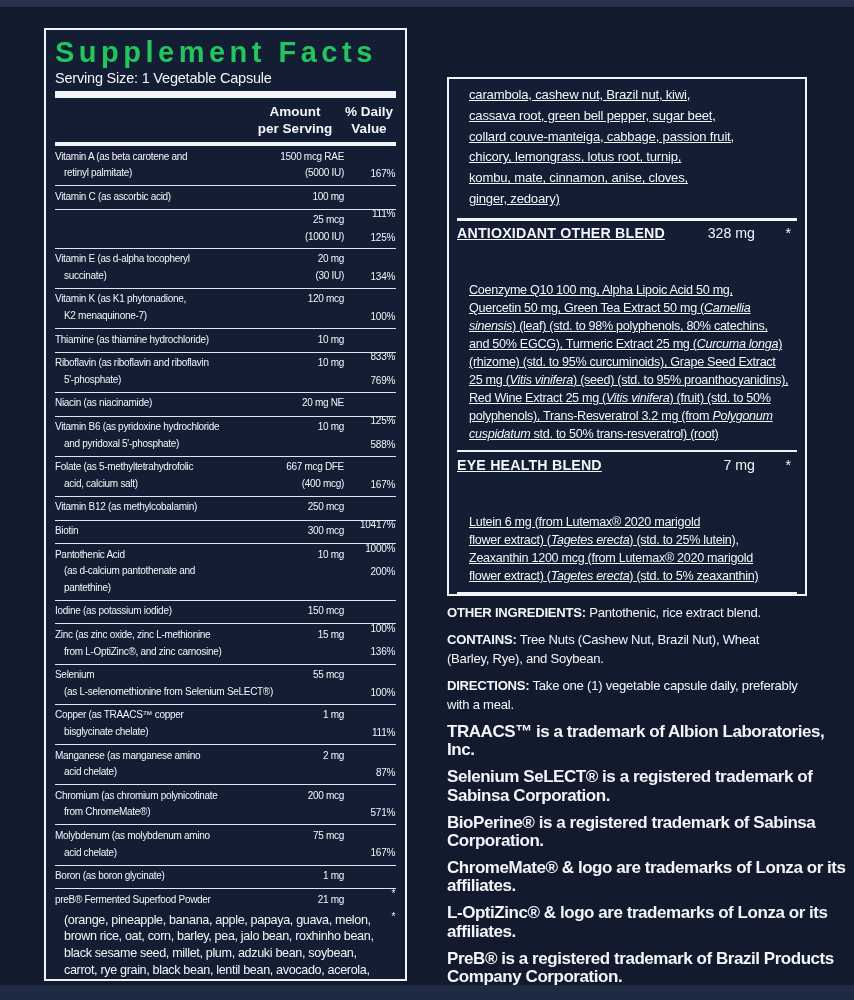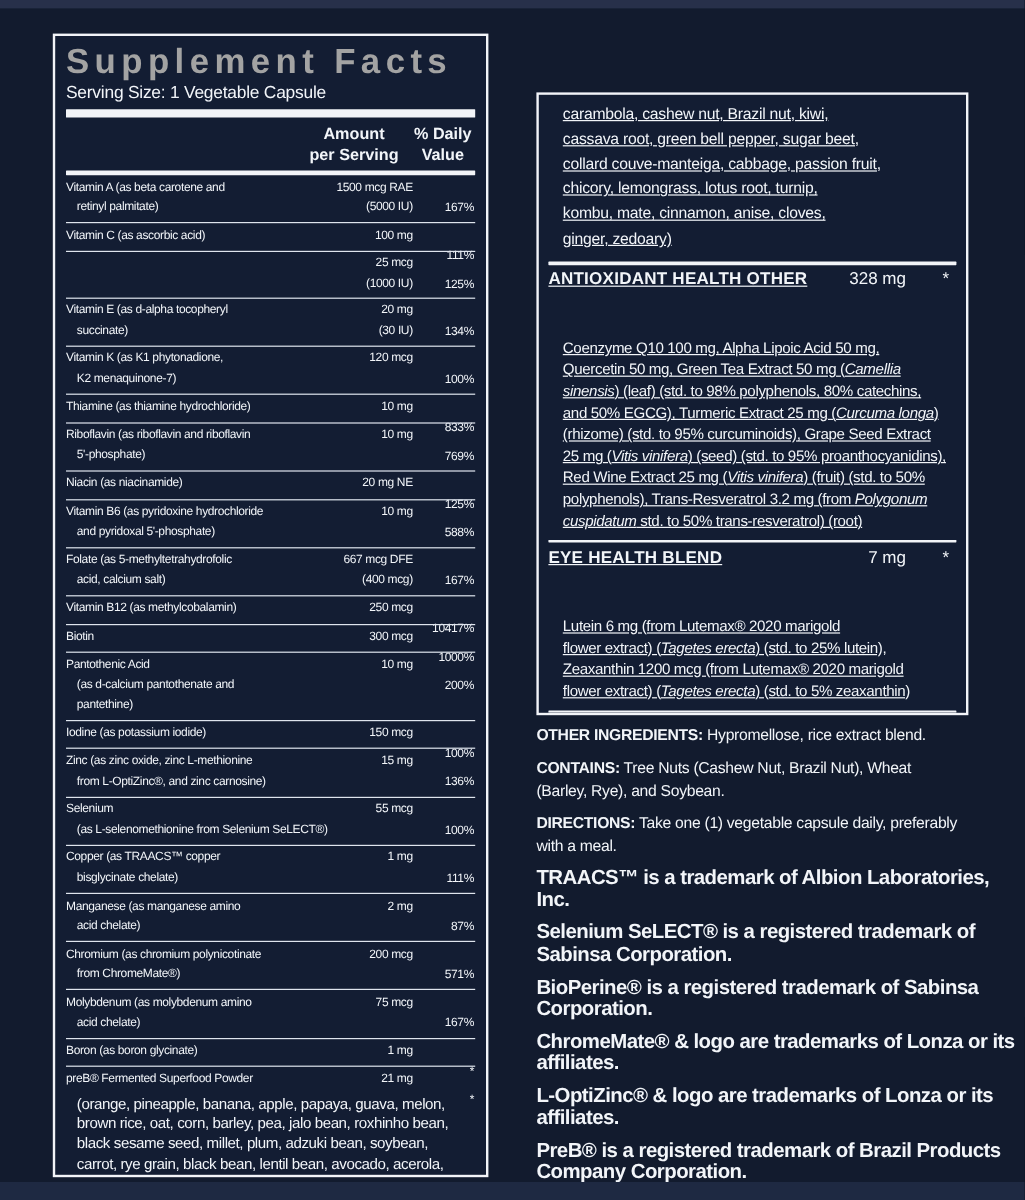--- a/index.html
+++ b/index.html
@@ -15,21 +15,21 @@
 
   .panel{
     position:absolute;background:#131d33;border:2px solid #f2f4f8;
     padding:4px 9px;
   }
   .panel.left{left:44px;top:28px;width:363px;height:953px;overflow:hidden;}
   .panel.right{left:447px;top:77px;width:360px;height:519px;overflow:hidden;padding:3px 8px;text-decoration:underline;}
 
   h1.title{
     margin:2px 0 1px;font-size:29px;font-weight:bold;letter-spacing:4.5px;
-    white-space:nowrap;color:#a3a3a3;
+    white-space:nowrap;color:#22c55e;
   }
   .serving{font-size:14.5px;letter-spacing:-0.2px;margin:1px 0 5px;}
 
   .bar{background:#f2f4f8;border-radius:0.5px;}
   .b7{height:7px;margin:2px 0 4px;}
   .b4{height:4px;margin:3px 0 0;}
   .b3{height:3px;margin:2px 0 0;}
   .b2{height:2px;margin:1px 0 0;}
 
   .colhead{position:relative;height:37px;font-size:13.5px;font-weight:bold;line-height:16.5px;}
@@ -246,21 +246,21 @@
   <section class="panel right">
     <div class="frui">carambola, cashew nut, Brazil nut, kiwi,
 cassava root, green bell pepper, sugar beet,
 collard couve-manteiga, cabbage, passion fruit,
 chicory, lemongrass, lotus root, turnip,
 kombu, mate, cinnamon, anise, cloves,
 ginger, zedoary)</div>
     <div class="bar b3"></div>
 
     <div class="bhead">
-      <b>ANTIOXIDANT HEALTH OTHER</b>
+      <b>ANTIOXIDANT OTHER BLEND</b>
       <span class="bam">328 mg</span>
       <span class="bst">*</span>
     </div>
     <div class="bdesc">
       
     <span>Coenzyme Q10 100 mg, Alpha Lipoic Acid 50 mg,
 Quercetin 50 mg, Green Tea Extract 50 mg (</span><span class="i">Camellia
 sinensis</span><span>) (leaf) (std. to 98% polyphenols, 80% catechins,
 and 50% EGCG), Turmeric Extract 25 mg (</span><span class="i">Curcuma longa</span><span>)
 (rhizome) (std. to 95% curcuminoids), Grape Seed Extract
@@ -286,21 +286,21 @@
     <div class="bhead bp">
       
       
       
     </div>
 
   </section>
 
   <div class="notes">
 
-      <p class="note"><b>OTHER INGREDIENTS:</b><span> Hypromellose, rice extract blend.</span></p>
+      <p class="note"><b>OTHER INGREDIENTS:</b><span> Pantothenic, rice extract blend.</span></p>
 
       <p class="note"><b>CONTAINS:</b><span> Tree Nuts (Cashew Nut, Brazil Nut), Wheat
 (Barley, Rye), and Soybean.</span></p>
 
       <p class="note"><b>DIRECTIONS:</b><span> Take one (1) vegetable capsule daily, preferably
 with a meal.</span></p>
 
       <p class="note tm"><b></b><span>TRAACS™ is a trademark of Albion Laboratories, Inc.</span></p>
 
       <p class="note tm"><b></b><span>Selenium SeLECT® is a registered trademark of

